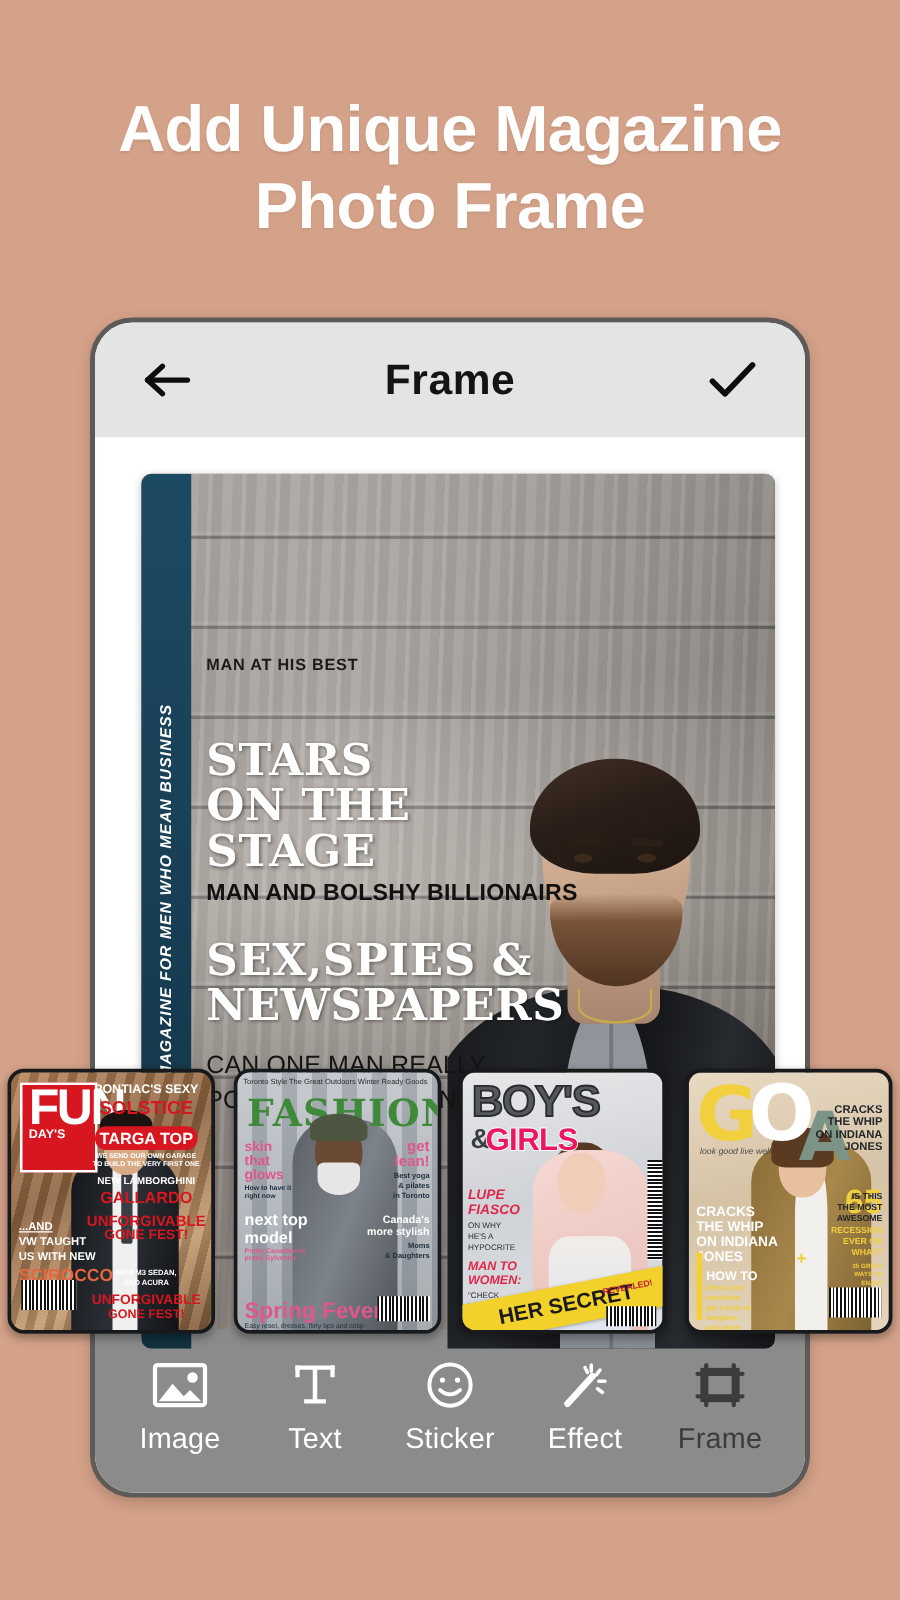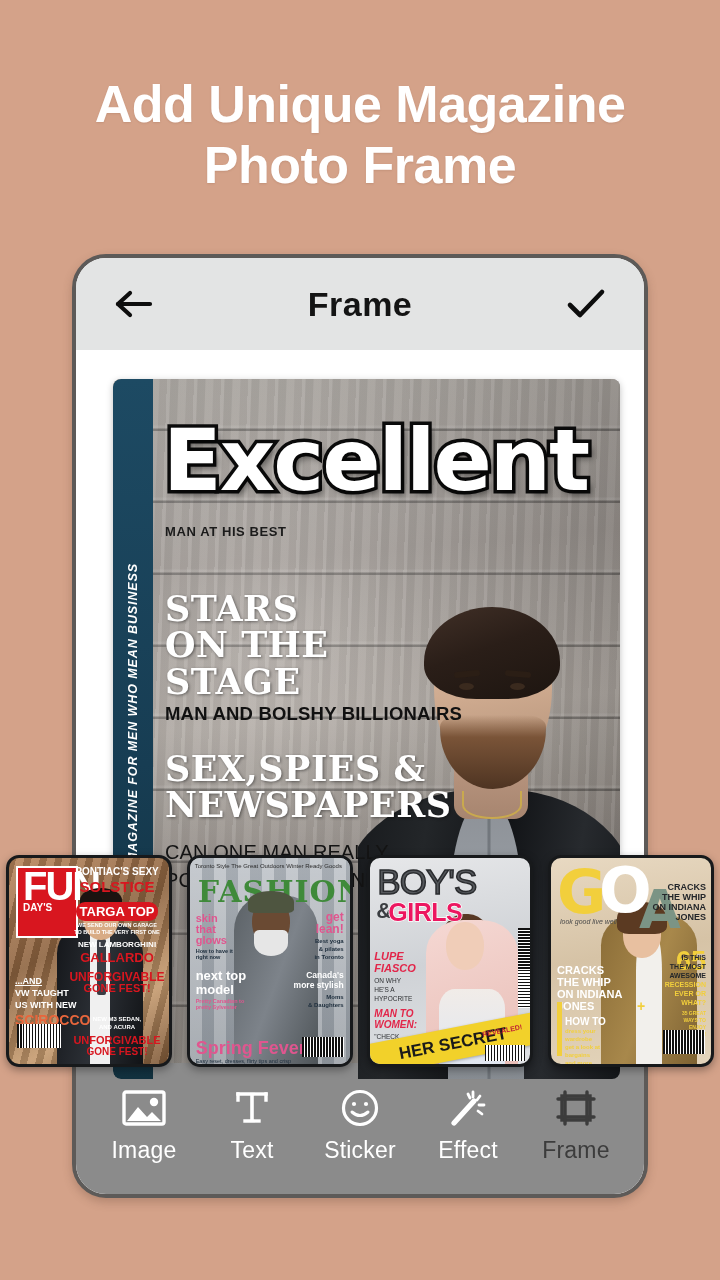--- a/index.html
+++ b/index.html
@@ -256,21 +256,21 @@
   .t2 .c-dk   { color:#20303f; }
   .t2 .barcode {
     position:absolute; right:6px; bottom:7px; width:42px; height:20px; z-index:5;
     background:repeating-linear-gradient(90deg,#111 0 1.5px,#fff 1.5px 3px);
   }
 
   
   .t3 { background:linear-gradient(170deg,#e6e7e9 0%,#cfd2d6 50%,#dfe1e4 100%); }
   .t3 .logo {
     position:absolute; left:7px; top:8px; z-index:4;
-    font-size:35px; font-weight:normal; color:#55585c;
+    font-size:35px; font-weight:bold; color:#55585c;
     letter-spacing:-1px; line-height:.9;
     -webkit-text-stroke:1.5px #2a2c2f;
   }
   .t3 .logo2 {
     position:absolute; left:18px; top:40px; z-index:5;
     font-size:25px; font-weight:bold; color:#ec1760;
     letter-spacing:-.5px;
     -webkit-text-stroke:1.5px #ffffff; paint-order:stroke fill;
   }
   .t3 .amp { position:absolute; left:6px; top:40px; z-index:5; font-size:22px; font-weight:bold; color:#3a3d41; }
@@ -388,21 +388,20 @@
         <div class="m-head"></div>
         <div class="m-beard"></div>
         <div class="m-hair"></div>
         <div class="m-brow l"></div>
         <div class="m-brow r"></div>
         <div class="m-eye l"></div>
         <div class="m-eye r"></div>
         <div class="m-chain"></div>
       </div>
 
-      <div class="masthead">Excellent</div>
       <div class="tagline">MAN AT HIS BEST</div>
 
       <div class="hl-block blk-stars">
         <div class="hl-big">STARS</div>
         <div class="hl-big">ON THE STAGE</div>
         <div class="hl-sub">MAN AND BOLSHY BILLIONAIRS</div>
       </div>
 
       <div class="hl-block blk-sex">
         <div class="hl-big">SEX,SPIES &amp;</div>

